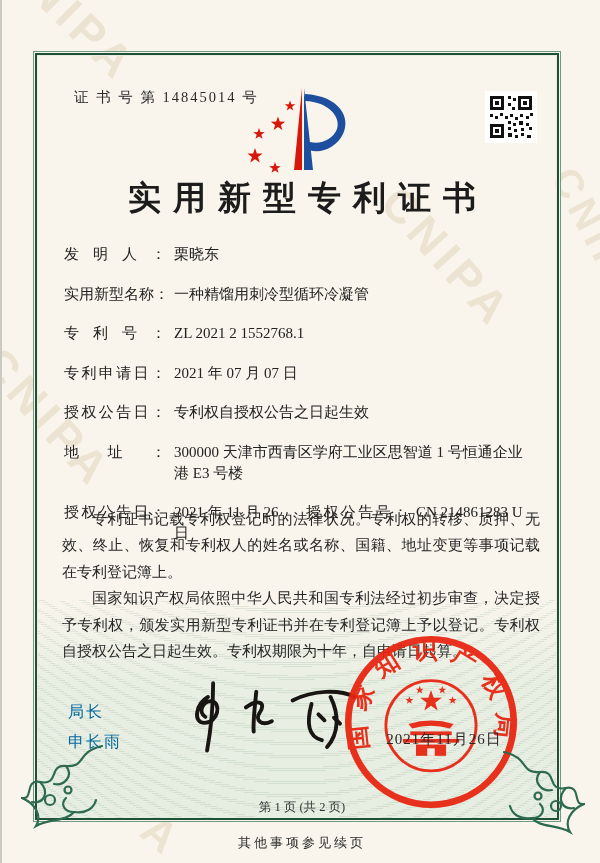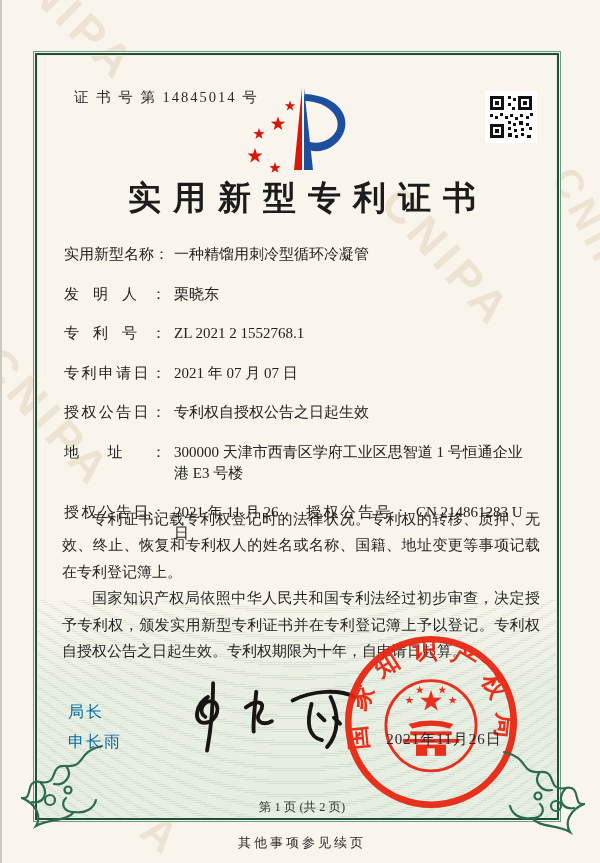--- a/index.html
+++ b/index.html
@@ -153,26 +153,26 @@
           <rect x="33" y="39" width="3" height="3"></rect>
           <rect x="39" y="41" width="4" height="3"></rect>
       </g>
     </svg>
   </div>
 
   <div class="title">实用新型专利证书</div>
 
   <div class="fields">
     <div class="frow">
+      <span class="flabel">发明人：</span>
+      <span class="fvalue">栗晓东</span>
+    </div>
+    <div class="frow">
       <span class="flabel">实用新型名称：</span>
       <span class="fvalue">一种精馏用刺冷型循环冷凝管</span>
-    </div>
-    <div class="frow">
-      <span class="flabel">发明人：</span>
-      <span class="fvalue">栗晓东</span>
     </div>
     <div class="frow">
       <span class="flabel">专利号：</span>
       <span class="fvalue">ZL 2021 2 1552768.1</span>
     </div>
     <div class="frow">
       <span class="flabel">专利申请日：</span>
       <span class="fvalue">2021 年 07 月 07 日</span>
     </div>
     <div class="frow">

